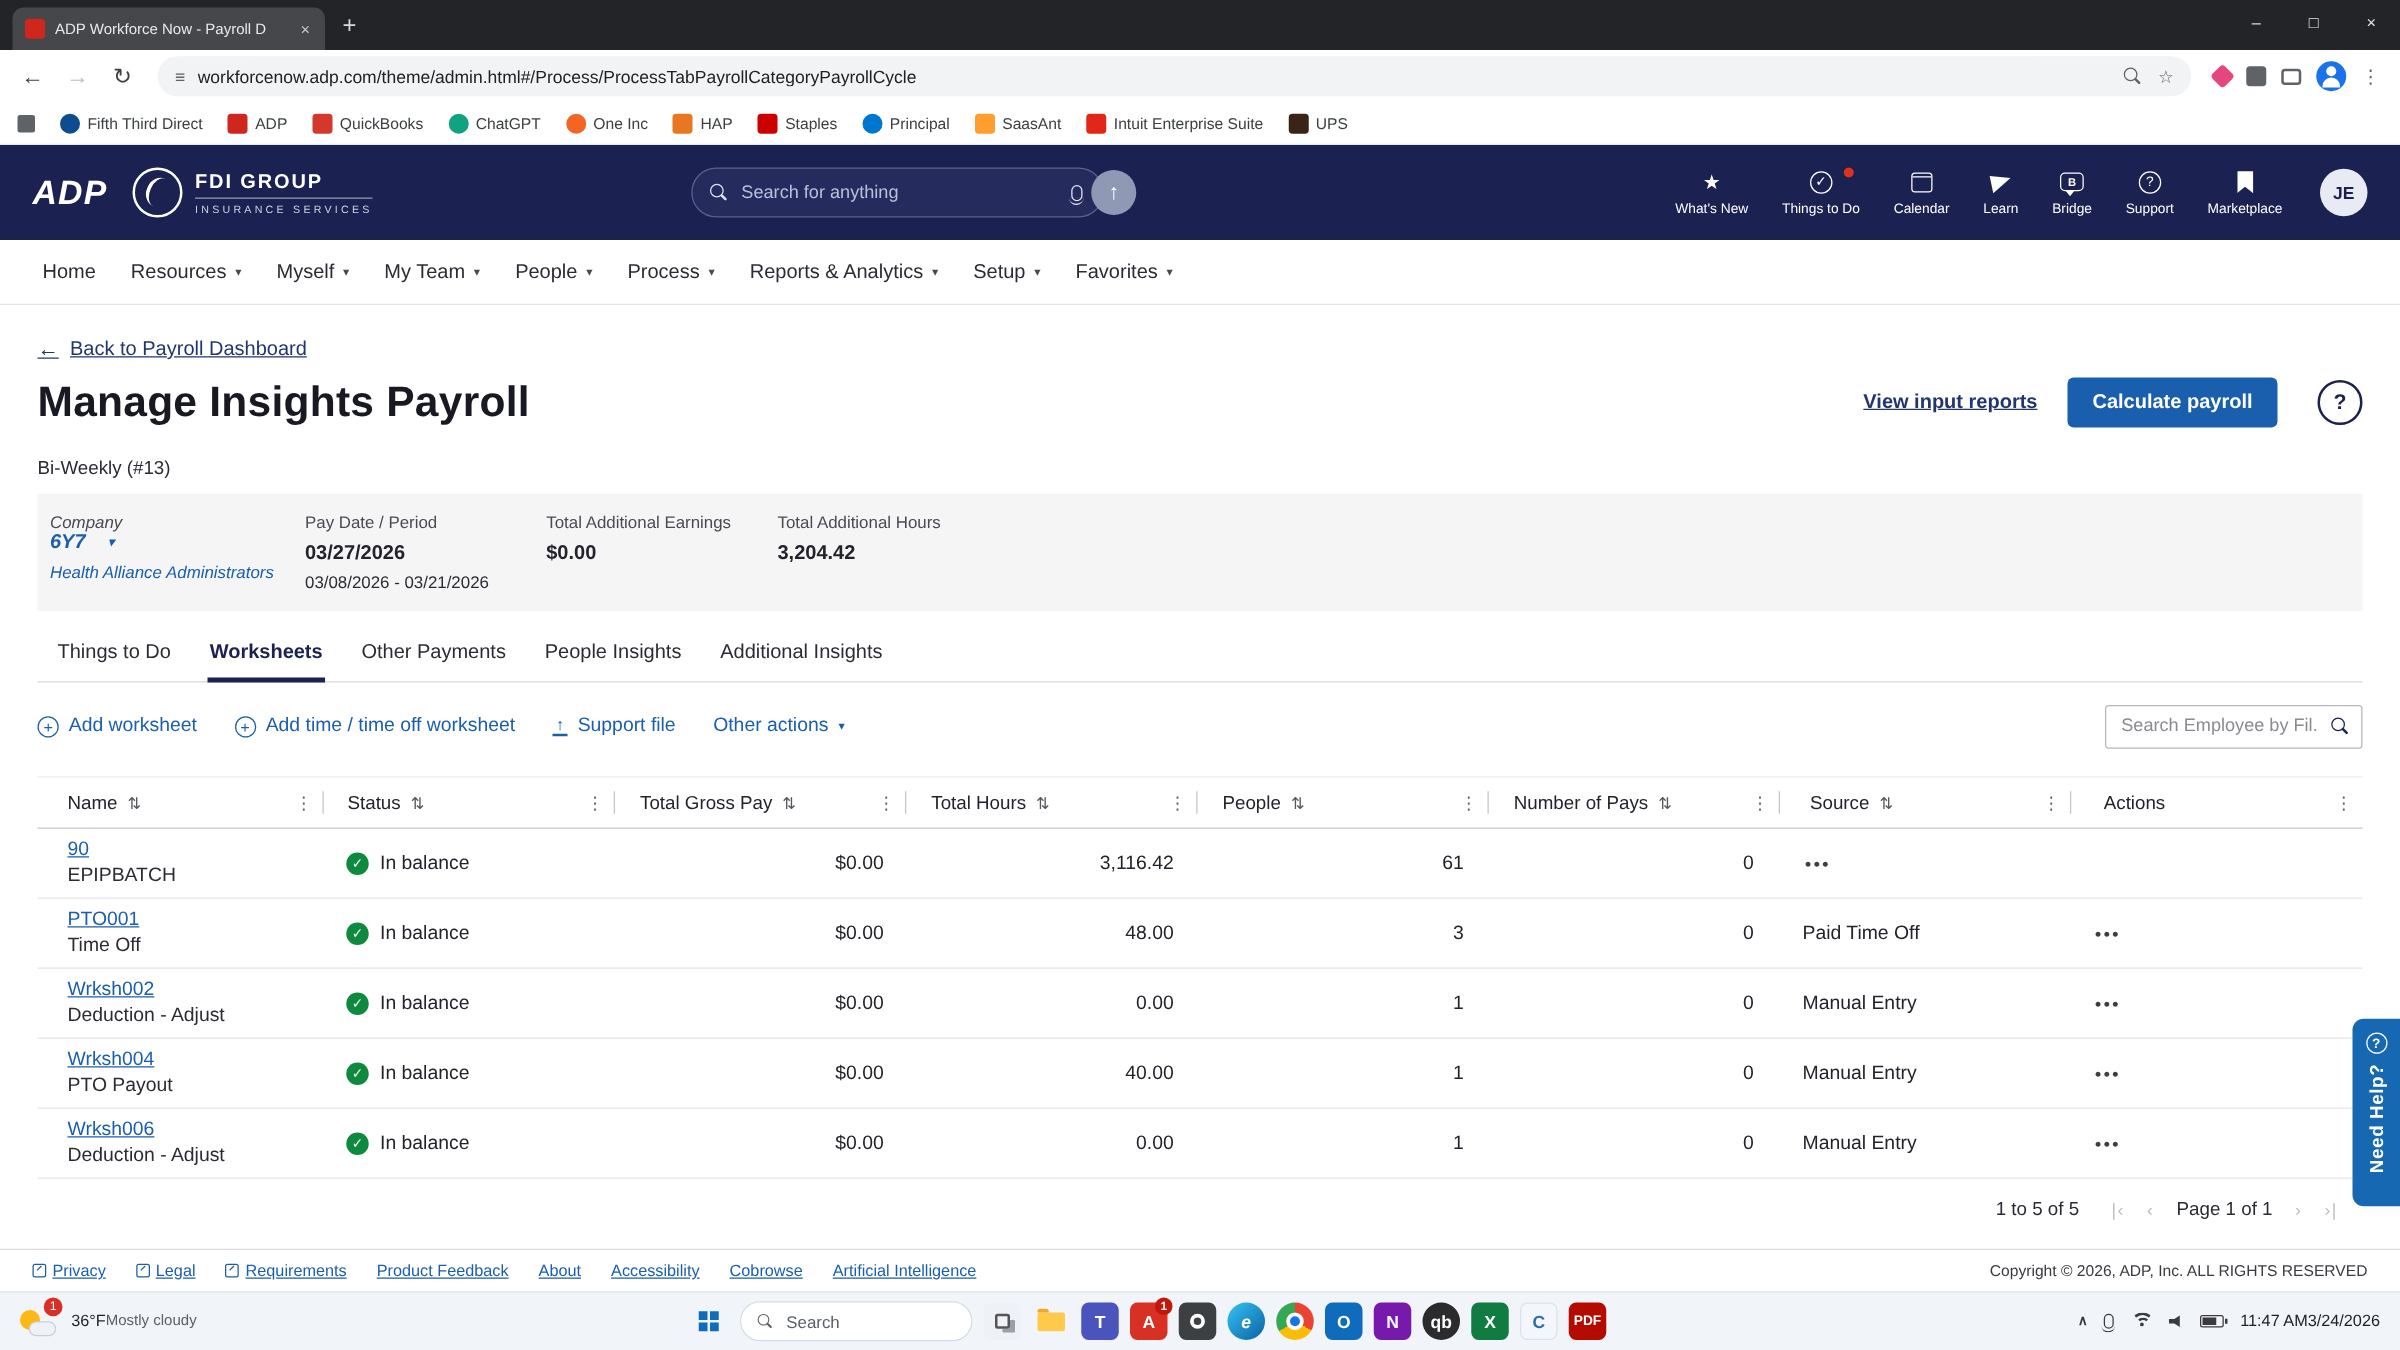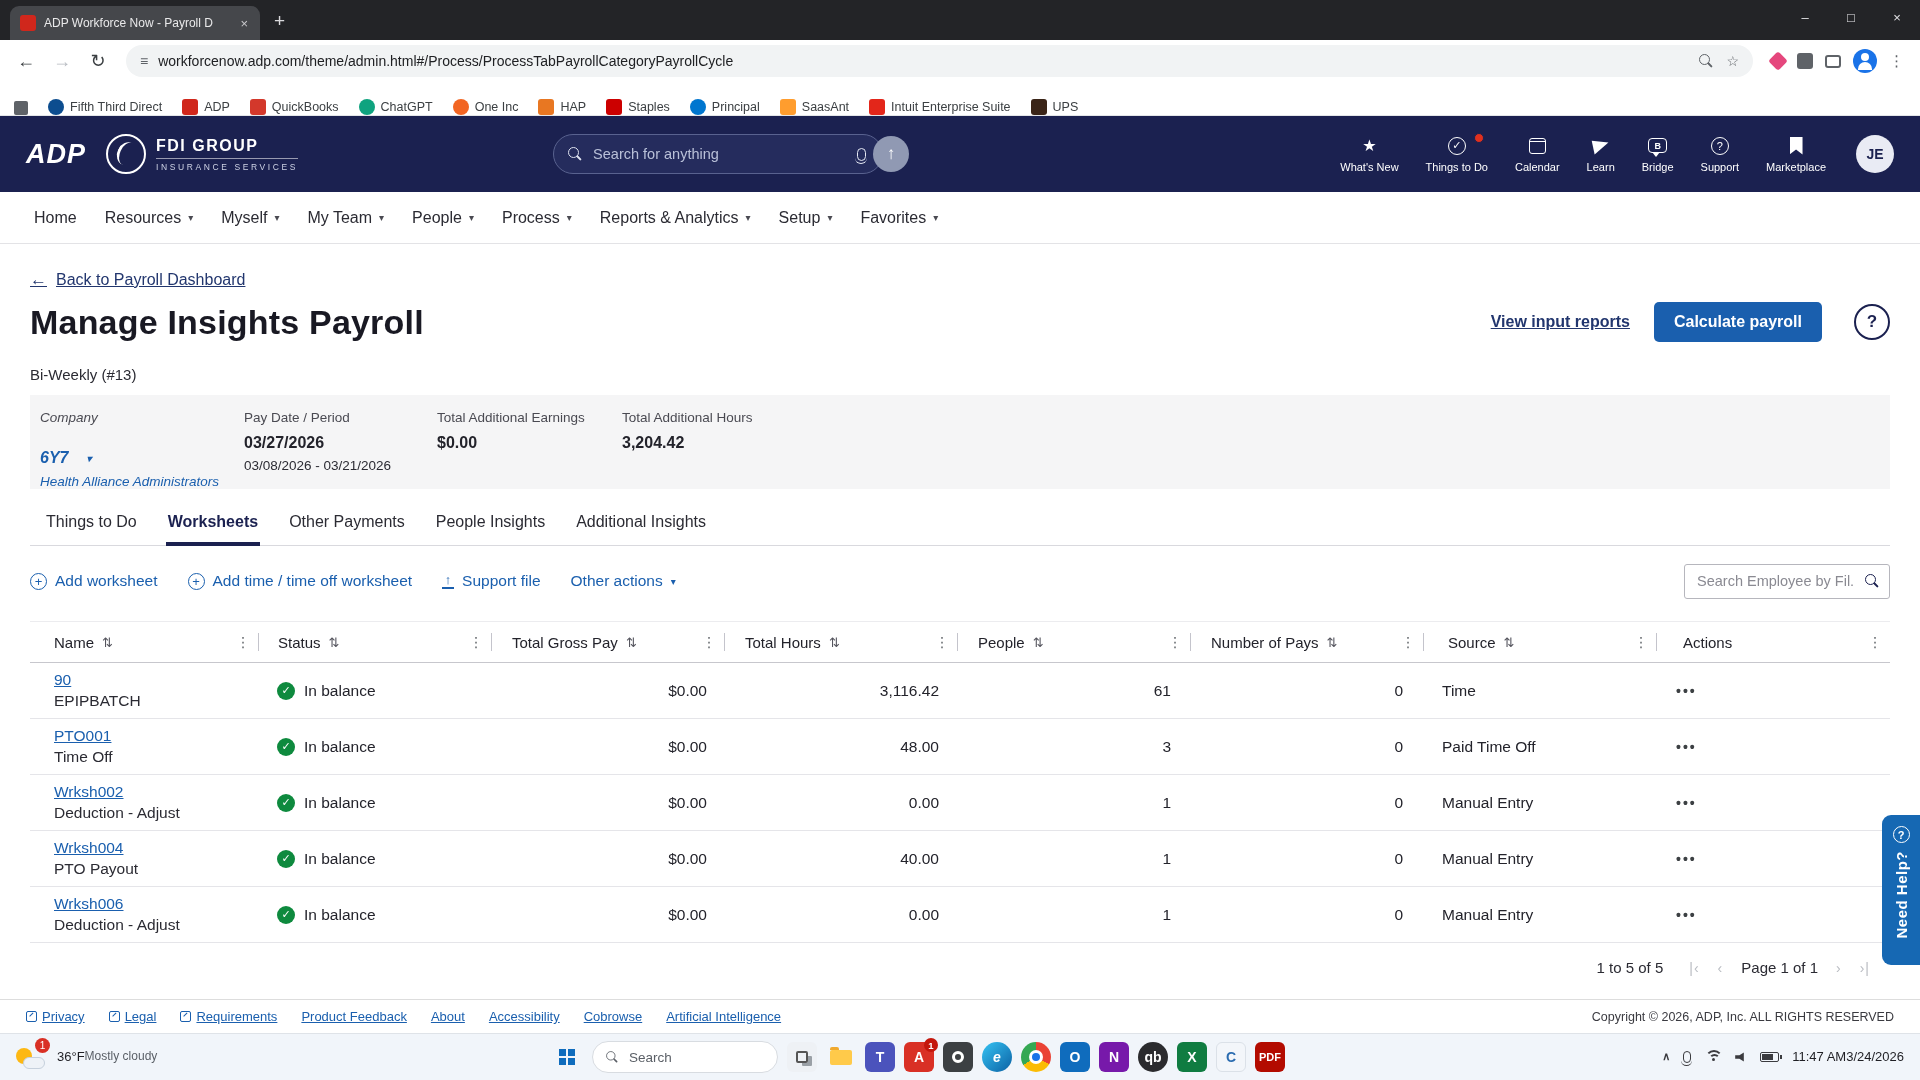--- a/index.html
+++ b/index.html
@@ -29,21 +29,21 @@
   .pill-right { display: flex; align-items: center; gap: 12px; color: #5f6368; }
   .tb-right { display: flex; align-items: center; gap: 12px; padding: 0 6px; color: #5f6368; }
   .ext-pin { width: 14px; height: 14px; background: #e5477d; border-radius: 3px; transform: rotate(45deg); }
   .puzzle { width: 16px; height: 16px; background: #5f6368; border-radius: 3px; }
   .sidebar-sq { width: 16px; height: 13px; border: 2px solid #5f6368; border-radius: 3px; }
   .profile-av { width: 24px; height: 24px; border-radius: 50%; background: #1a73e8; position: relative; }
   .profile-av::before { content: ""; position: absolute; left: 8px; top: 4px; width: 8px; height: 8px; border-radius: 50%; background: #fff; }
   .profile-av::after { content: ""; position: absolute; left: 5px; top: 13px; width: 14px; height: 8px; border-radius: 7px 7px 0 0; background: #fff; }
   .kebab-glyph { font-size: 15px; color: #5f6368; }
 
-  .bookmarksbar { height: 34px; background: #fff; border-bottom: 1px solid #e4e6e8; display: flex; align-items: flex-end; gap: 20px; padding: 0 14px; font-size: 12.5px; color: #3c4043; }
+  .bookmarksbar { height: 34px; background: #fff; border-bottom: 1px solid #e4e6e8; display: flex; align-items: center; gap: 20px; padding: 0 14px; font-size: 12.5px; color: #3c4043; }
   .apps-grid { width: 14px; height: 14px; background: #5f6368; border-radius: 2px; flex: none; }
   .bm { display: flex; align-items: center; gap: 6px; white-space: nowrap; }
   .bm-ico { width: 16px; height: 16px; border-radius: 3px; color: #fff; font-size: 8px; font-weight: bold; display: flex; align-items: center; justify-content: center; flex: none; }
   .f0 { background: #0c4d8f; border-radius: 50%; }
   .f1 { background: #d0271c; }
   .f2 { background: #d3382b; }
   .f3 { background: #0fa37f; border-radius: 50%; }
   .f4 { background: #f26522; border-radius: 50%; }
   .f5 { background: #e87722; }
   .f6 { background: #cc0000; }
@@ -101,21 +101,21 @@
   .calc-btn { background: #1a5fae; color: #fff; border: none; font-family: "Liberation Sans", sans-serif; font-size: 16px; font-weight: bold; padding: 11px 20px; border-radius: 5px; }
   .help-circle { width: 36px; height: 36px; border: 2px solid #1b2150; border-radius: 50%; color: #1b2150; font-weight: bold; font-size: 17px; display: flex; align-items: center; justify-content: center; margin-left: 8px; }
   .cycle-label { margin-top: 24px; font-size: 15px; color: #2b2b33; }
 
   .summary-bar { margin-top: 12px; background: #f5f5f6; height: 94px; display: flex; padding: 15px 0 0 10px; }
   .sum-col { display: flex; flex-direction: column; }
   .sc1 { width: 204px; font-style: italic; } .sc2 { width: 193px; } .sc3 { width: 185px; }
   .sum-label { font-size: 13.5px; color: #4a4a52; }
   .sum-value { font-size: 16px; font-weight: bold; color: #23232b; margin-top: 9px; }
   .sum-sub { font-size: 13.5px; color: #2b2b33; margin-top: 6px; }
-  .company-code { color: #1a5fae; font-weight: bold; font-size: 16px; margin-top: 24px; display: inline-flex; align-items: center; gap: 18px; width: max-content; }
+  .company-code { color: #1a5fae; font-weight: bold; font-size: 16px; margin-top: 0; display: inline-flex; align-items: center; gap: 18px; width: max-content; }
   .company-name { color: #1a5fae; font-size: 13.5px; margin-top: 7px; width: max-content; }
 
   .tabs { display: flex; gap: 27px; padding-left: 14px; margin-top: 14px; border-bottom: 1px solid #d9d9de; }
   .tab-item { padding: 10px 2px 11px; font-size: 16px; color: #2b2b33; }
   .tab-item.active { font-weight: bold; color: #1b2150; border-bottom: 4px solid #1b2150; margin-bottom: -1px; }
 
   .actions-row { display: flex; align-items: center; gap: 30px; margin-top: 17px; height: 36px; }
   .action-link { color: #1a5fae; font-size: 15.5px; display: inline-flex; align-items: center; gap: 8px; }
   .plusc { width: 17px; height: 17px; border: 1.6px solid #1a5fae; border-radius: 50%; display: inline-flex; align-items: center; justify-content: center; font-size: 13px; line-height: 1; flex: none; }
   .import-ico { display: inline-flex; flex-direction: column; align-items: center; line-height: 1; }
@@ -534,21 +534,20 @@
         <span class="name-sub">EPIPBATCH</span>
       </div>
       <div class="cell col-status status-cell">
           <span class="check-ico">✓</span>
           <span>In balance</span>
         </div>
       <div class="cell col-gross num">$0.00</div>
       <div class="cell col-hours num">3,116.42</div>
       <div class="cell col-people num">61</div>
       <div class="cell col-pays num">0</div>
-      <div class="cell col-source">Time</div>
       <div class="cell col-actions">
           <span class="dots">•••</span>
         </div>
     </div>
 
     <div class="tbl-row">
       <div class="cell col-name name-cell">
         <a class="name-link" href="#">PTO001</a>
         <span class="name-sub">Time Off</span>
       </div>

